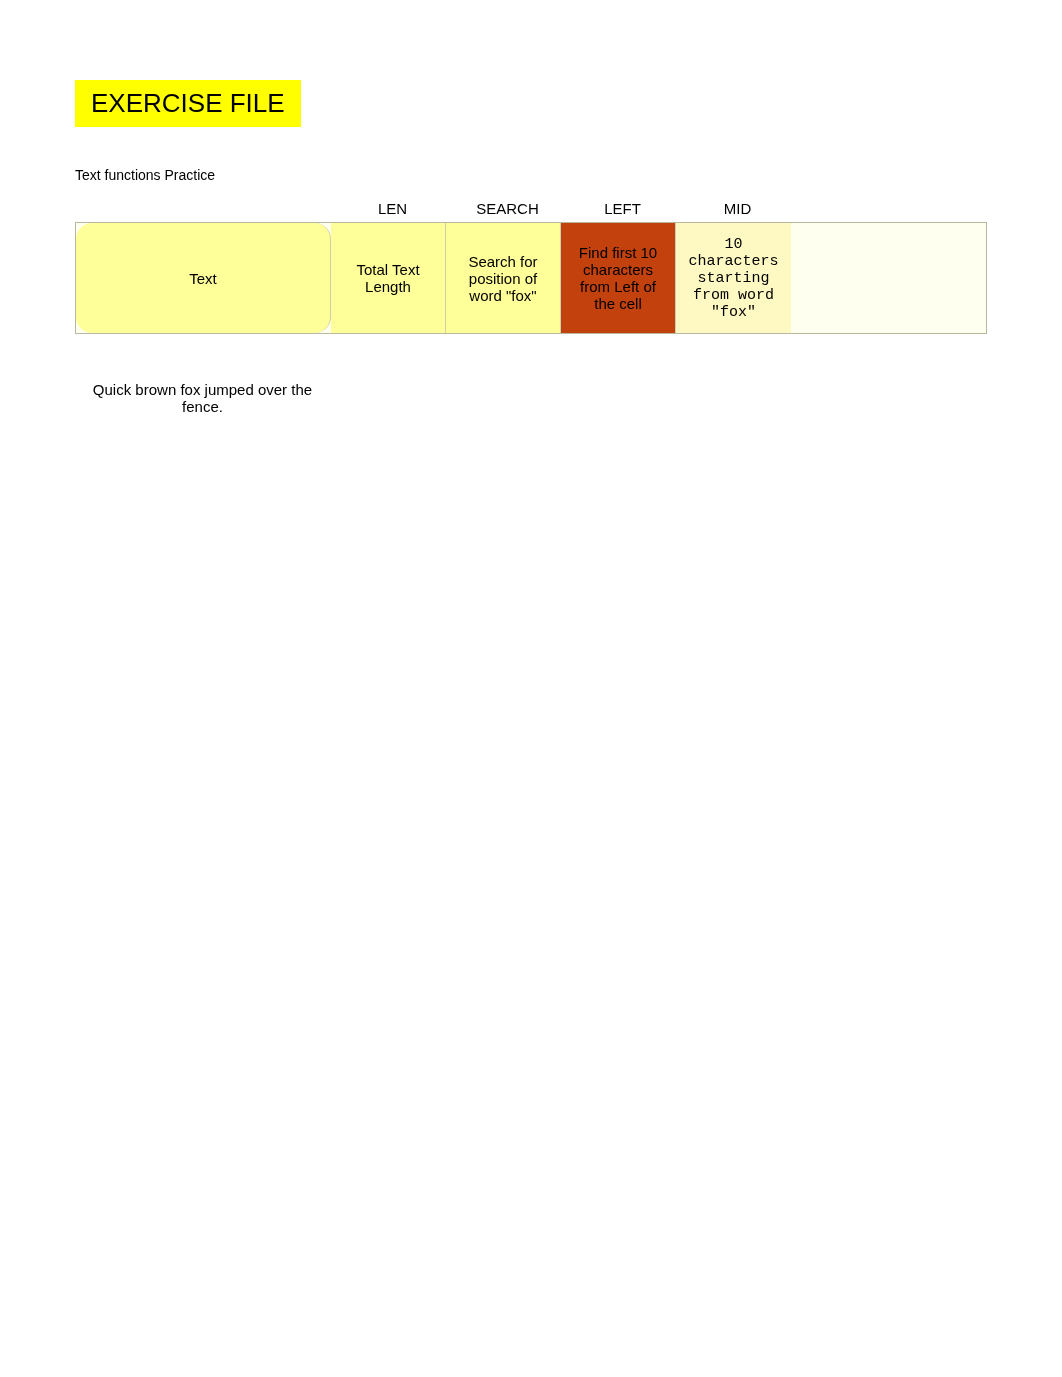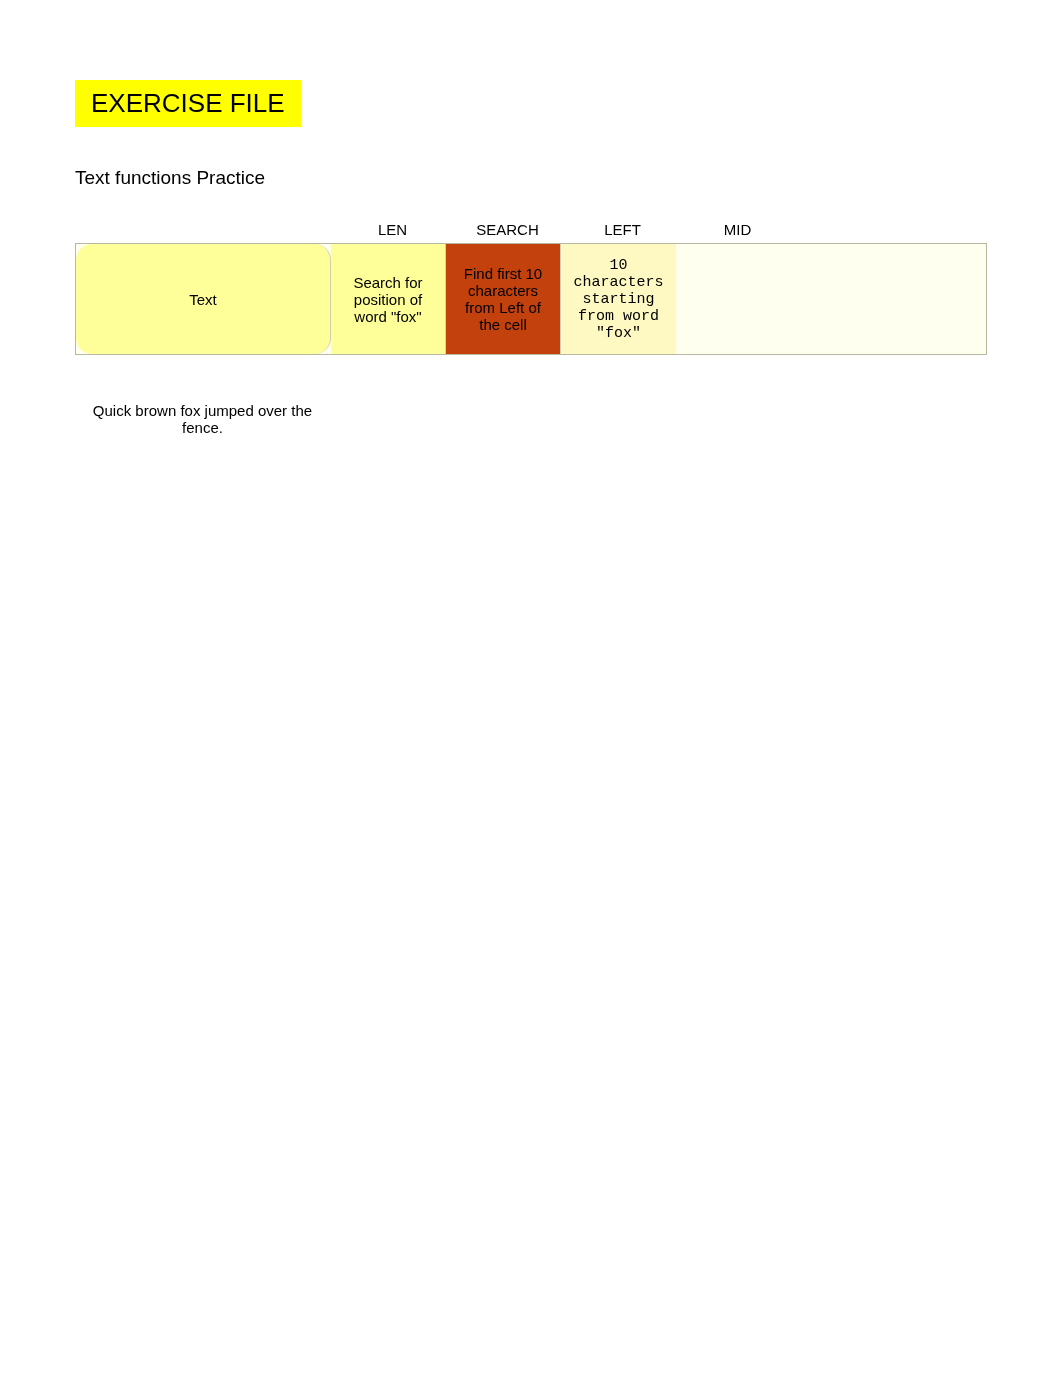--- a/index.html
+++ b/index.html
@@ -27,23 +27,23 @@
       margin-bottom: 40px;
     }
 
     .title-text {
       font-size: 26px;
       font-weight: normal;
       color: #000000;
     }
 
     .subtitle {
-      font-size: 19px;
+      font-size: 14px;
       color: #000000;
-      margin-bottom: 32px;
+      margin-bottom: 17px;
     }
 
     .header-cell {
       width: 115px;
       text-align: center;
       font-size: 15px;
       color: #000000;
       font-weight: normal;
     }
 
@@ -149,20 +149,23 @@
     <div class="header-cell">MID</div>
   </div>
 
   
   <div class="table-container">
 
     <div class="table-cell cell-text">
       <span>Text</span>
     </div>
 
+    <div class="table-cell cell-len">
+      <span>Total Text Length</span>
+    </div>
 
     <div class="table-cell cell-search">
       <span>Search for position of word "fox"</span>
     </div>
 
     <div class="table-cell cell-left">
       <span>Find first 10 characters from Left of the cell</span>
     </div>
 
     <div class="table-cell cell-mid">

